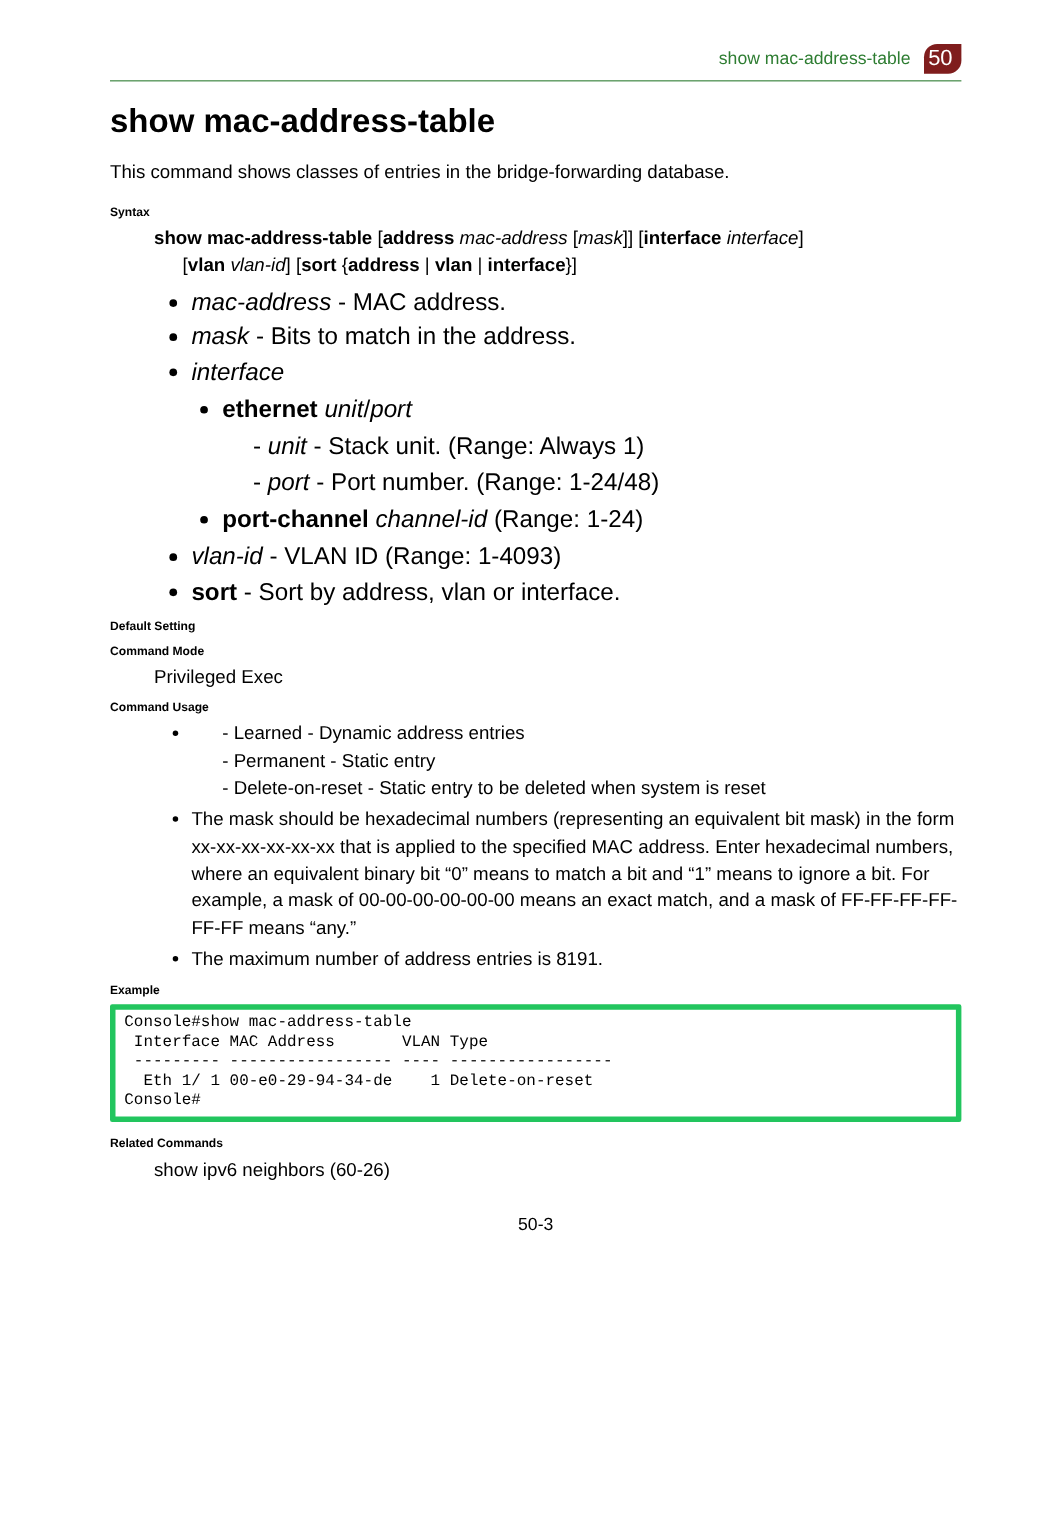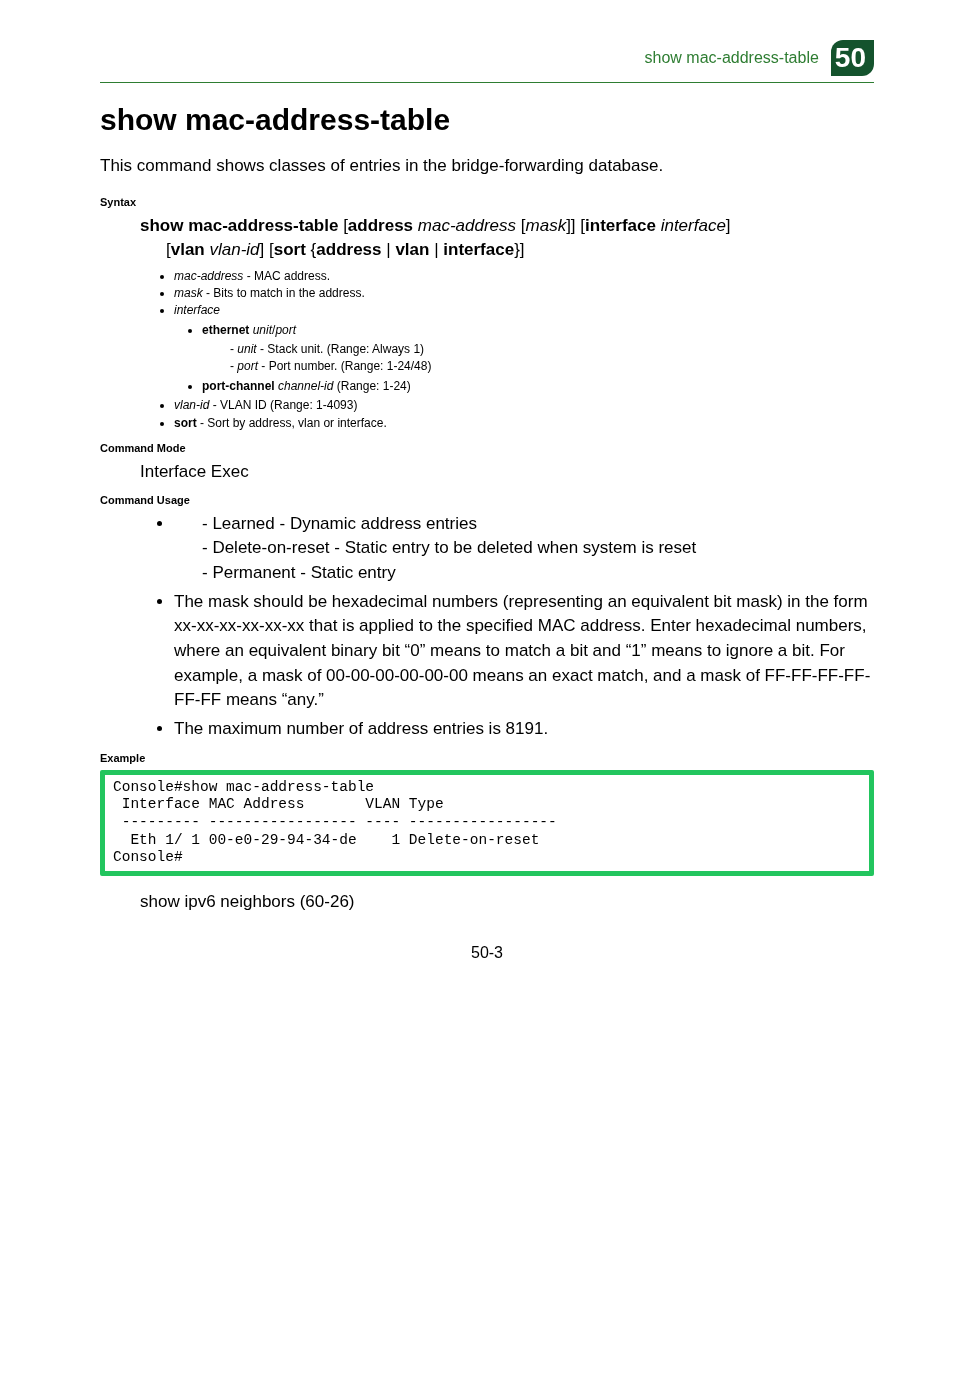--- a/index.html
+++ b/index.html
@@ -18,24 +18,24 @@
     justify-content: flex-end;
     align-items: center;
     margin-bottom: 6px;
   }
   .header-text {
     color: #2e7d32;
     font-size: 16px;
     margin-right: 12px;
   }
   .header-badge {
-    background: #14532d;
+    background: #7f1d1d;
     color: #fff;
-    font-weight: bold;
-    font-size: 28px;
+    font-weight: normal;
+    font-size: 20px;
     padding: 2px 8px 2px 4px;
     border-radius: 12px 0 12px 0;
     position: relative;
   }
   .header-line {
     border: none;
     border-top: 1px solid #2e7d32;
     margin: 0 0 20px 0;
   }
   h1.title {
@@ -58,21 +58,21 @@
     font-size: 17px;
     line-height: 1.4;
   }
   .syntax-block .line2 {
     margin-left: 26px;
   }
   ul.lvl1 {
     list-style-type: disc;
     margin: 6px 0 6px 30px;
     padding-left: 44px;
-    font-size: 12px;
+    font-size: 22px;
     line-height: 1.45;
   }
   ul.lvl2 {
     list-style-type: disc;
     margin: 2px 0 2px 0;
     padding-left: 28px;
   }
   ul.lvl3 {
     list-style-type: none;
     margin: 2px 0 2px 0;
@@ -168,40 +168,42 @@
             <li> <em>port</em><span> - Port number. (Range: 1-24/48)</span></li>
           </ul>
         </li>
         <li><b>port-channel</b> <em>channel-id</em><span> (Range: 1-24)</span></li>
       </ul>
     </li>
     <li><em>vlan-id</em><span> - VLAN ID (Range: 1-4093)</span></li>
     <li><b>sort</b><span> - Sort by address, vlan or interface.</span></li>
   </ul>
 
+  <div class="section-label">Default Setting</div>
 
   <div class="section-label">Command Mode</div>
-  <div class="indent-text">Interface Exec</div>
+  <div class="indent-text">Privileged Exec</div>
 
   <div class="section-label">Command Usage</div>
   <ul class="usage-list">
     <li>
       <ul class="dash">
         <li><span>Learned - Dynamic address entries</span></li>
+        <li><span>Permanent - Static entry</span></li>
         <li><span>Delete-on-reset - Static entry to be deleted when system is reset</span></li>
-        <li><span>Permanent - Static entry</span></li>
       </ul>
     </li>
     <li><span>The mask should be hexadecimal numbers (representing an equivalent bit mask) in the form xx-xx-xx-xx-xx-xx that is applied to the specified MAC address. Enter hexadecimal numbers, where an equivalent binary bit “0” means to match a bit and “1” means to ignore a bit. For example, a mask of 00-00-00-00-00-00 means an exact match, and a mask of FF-FF-FF-FF-FF-FF means “any.”</span></li>
     <li><span>The maximum number of address entries is 8191.</span></li>
   </ul>
 
   <div class="section-label">Example</div>
   <pre class="code">Console#show mac-address-table
  Interface MAC Address       VLAN Type
  --------- ----------------- ---- -----------------
   Eth 1/ 1 00-e0-29-94-34-de    1 Delete-on-reset
 Console#</pre>
 
+  <div class="section-label">Related Commands</div>
   <div class="indent-text">show ipv6 neighbors (60-26)</div>
 
   <div class="footer-page">50-3</div>
 </div>
 
 </body></html>

